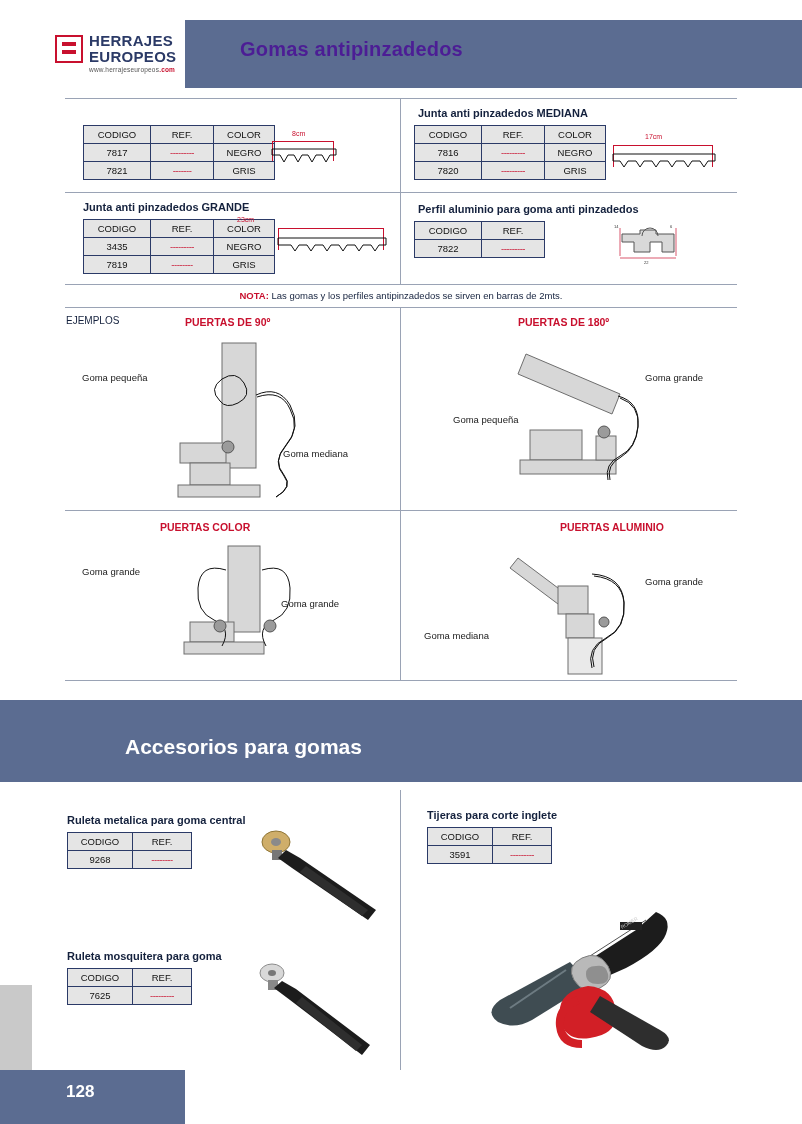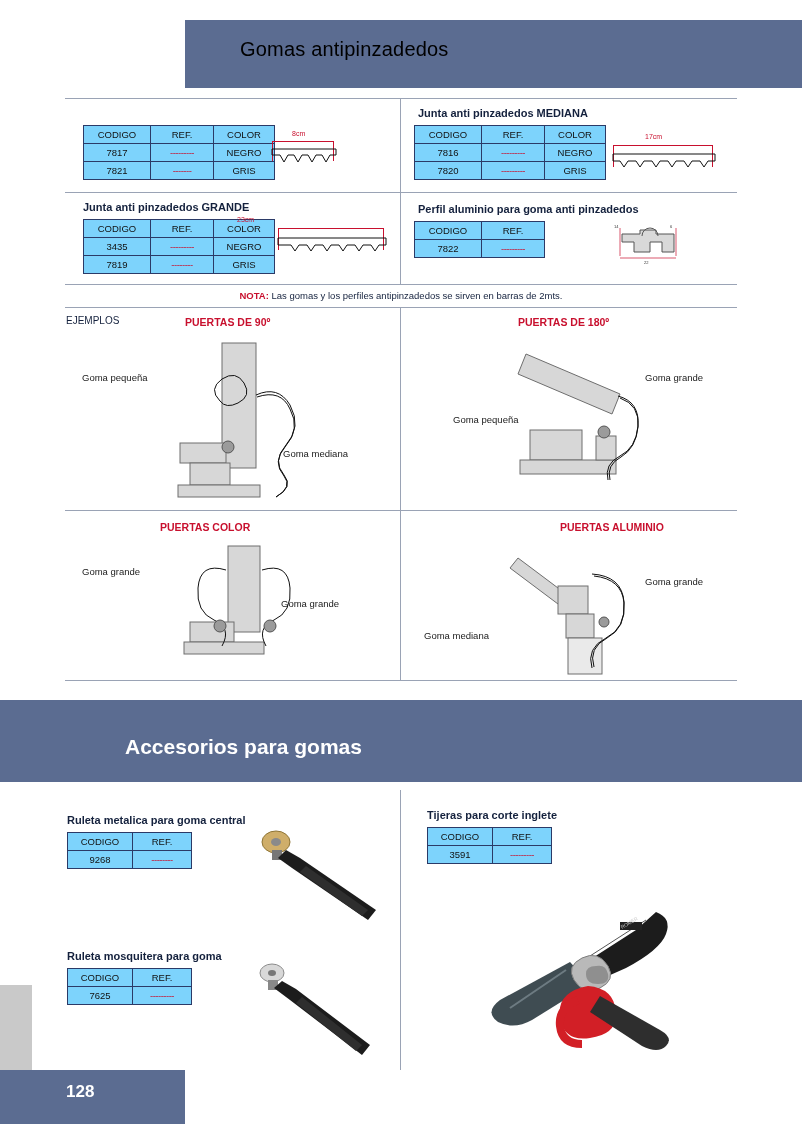--- a/index.html
+++ b/index.html
@@ -13,21 +13,21 @@
   }
   .page{position:absolute;left:0;top:0;width:802px;height:1124px;}
 
   
   .header-band{
     position:absolute;left:185px;top:20px;width:617px;height:68px;
     background:#5b6c91;
   }
   .header-title{
     position:absolute;left:240px;top:38px;
-    font-size:20px;font-weight:normal;color:#000000;
+    font-size:20px;font-weight:bold;color:#4c1d95;
     letter-spacing:.2px;
   }
   .logo{
     position:absolute;left:55px;top:32px;width:125px;height:48px;
   }
   .logo-mark{
     position:absolute;left:0;top:3px;width:28px;height:28px;
     border:2px solid #c8102e;box-sizing:border-box;
   }
   .logo-mark:before{
@@ -47,21 +47,21 @@
   }
   .logo-url .dotcom{color:#c8102e;font-weight:bold;}
 
   
   .hline{position:absolute;background:#9aa3b5;height:1px;}
   .vline{position:absolute;background:#9aa3b5;width:1px;}
 
   
   .blk-title{position:absolute;font-size:11px;font-weight:bold;color:#14213d;}
   table.codes{
-    position:absolute;border-collapse:collapse;background:#7dd3fc;
+    position:absolute;border-collapse:collapse;background:#e5e5e5;
   }
   table.codes th, table.codes td{
     border:1px solid #2b3a67;
     font-size:9.5px;
     text-align:center;
     padding:3px 4px;
     font-weight:normal;
     color:#111;
   }
   table.codes th{font-size:9.5px;color:#111;}
@@ -103,20 +103,26 @@
   .svgwrap{position:absolute;}
 </style>
 </head>
 <body>
 
 <div class="page">
 
   <div class="header-band"></div>
   <div class="header-title">Gomas antipinzadedos</div>
 
+  <div class="logo">
+    <div class="logo-mark"></div>
+    <div class="logo-t1">HERRAJES</div>
+    <div class="logo-t2">EUROPEOS</div>
+    <div class="logo-url"><span>www.herrajeseuropeos</span><span class="dotcom">.com</span></div>
+  </div>
 
   <div class="hline" style="left:65px;top:98px;width:672px;"></div>
   <div class="hline" style="left:65px;top:192px;width:672px;"></div>
   <div class="hline" style="left:65px;top:284px;width:672px;"></div>
   <div class="hline" style="left:65px;top:307px;width:672px;"></div>
   <div class="vline" style="left:400px;top:98px;height:186px;"></div>
 
   <div class="blk-title" style="left:83px;top:107px;margin-top:42px;">Junta anti pinzadedos PEQUEÑA</div>
   <table class="codes" style="left:83px;top:125px;">
     <tbody>

